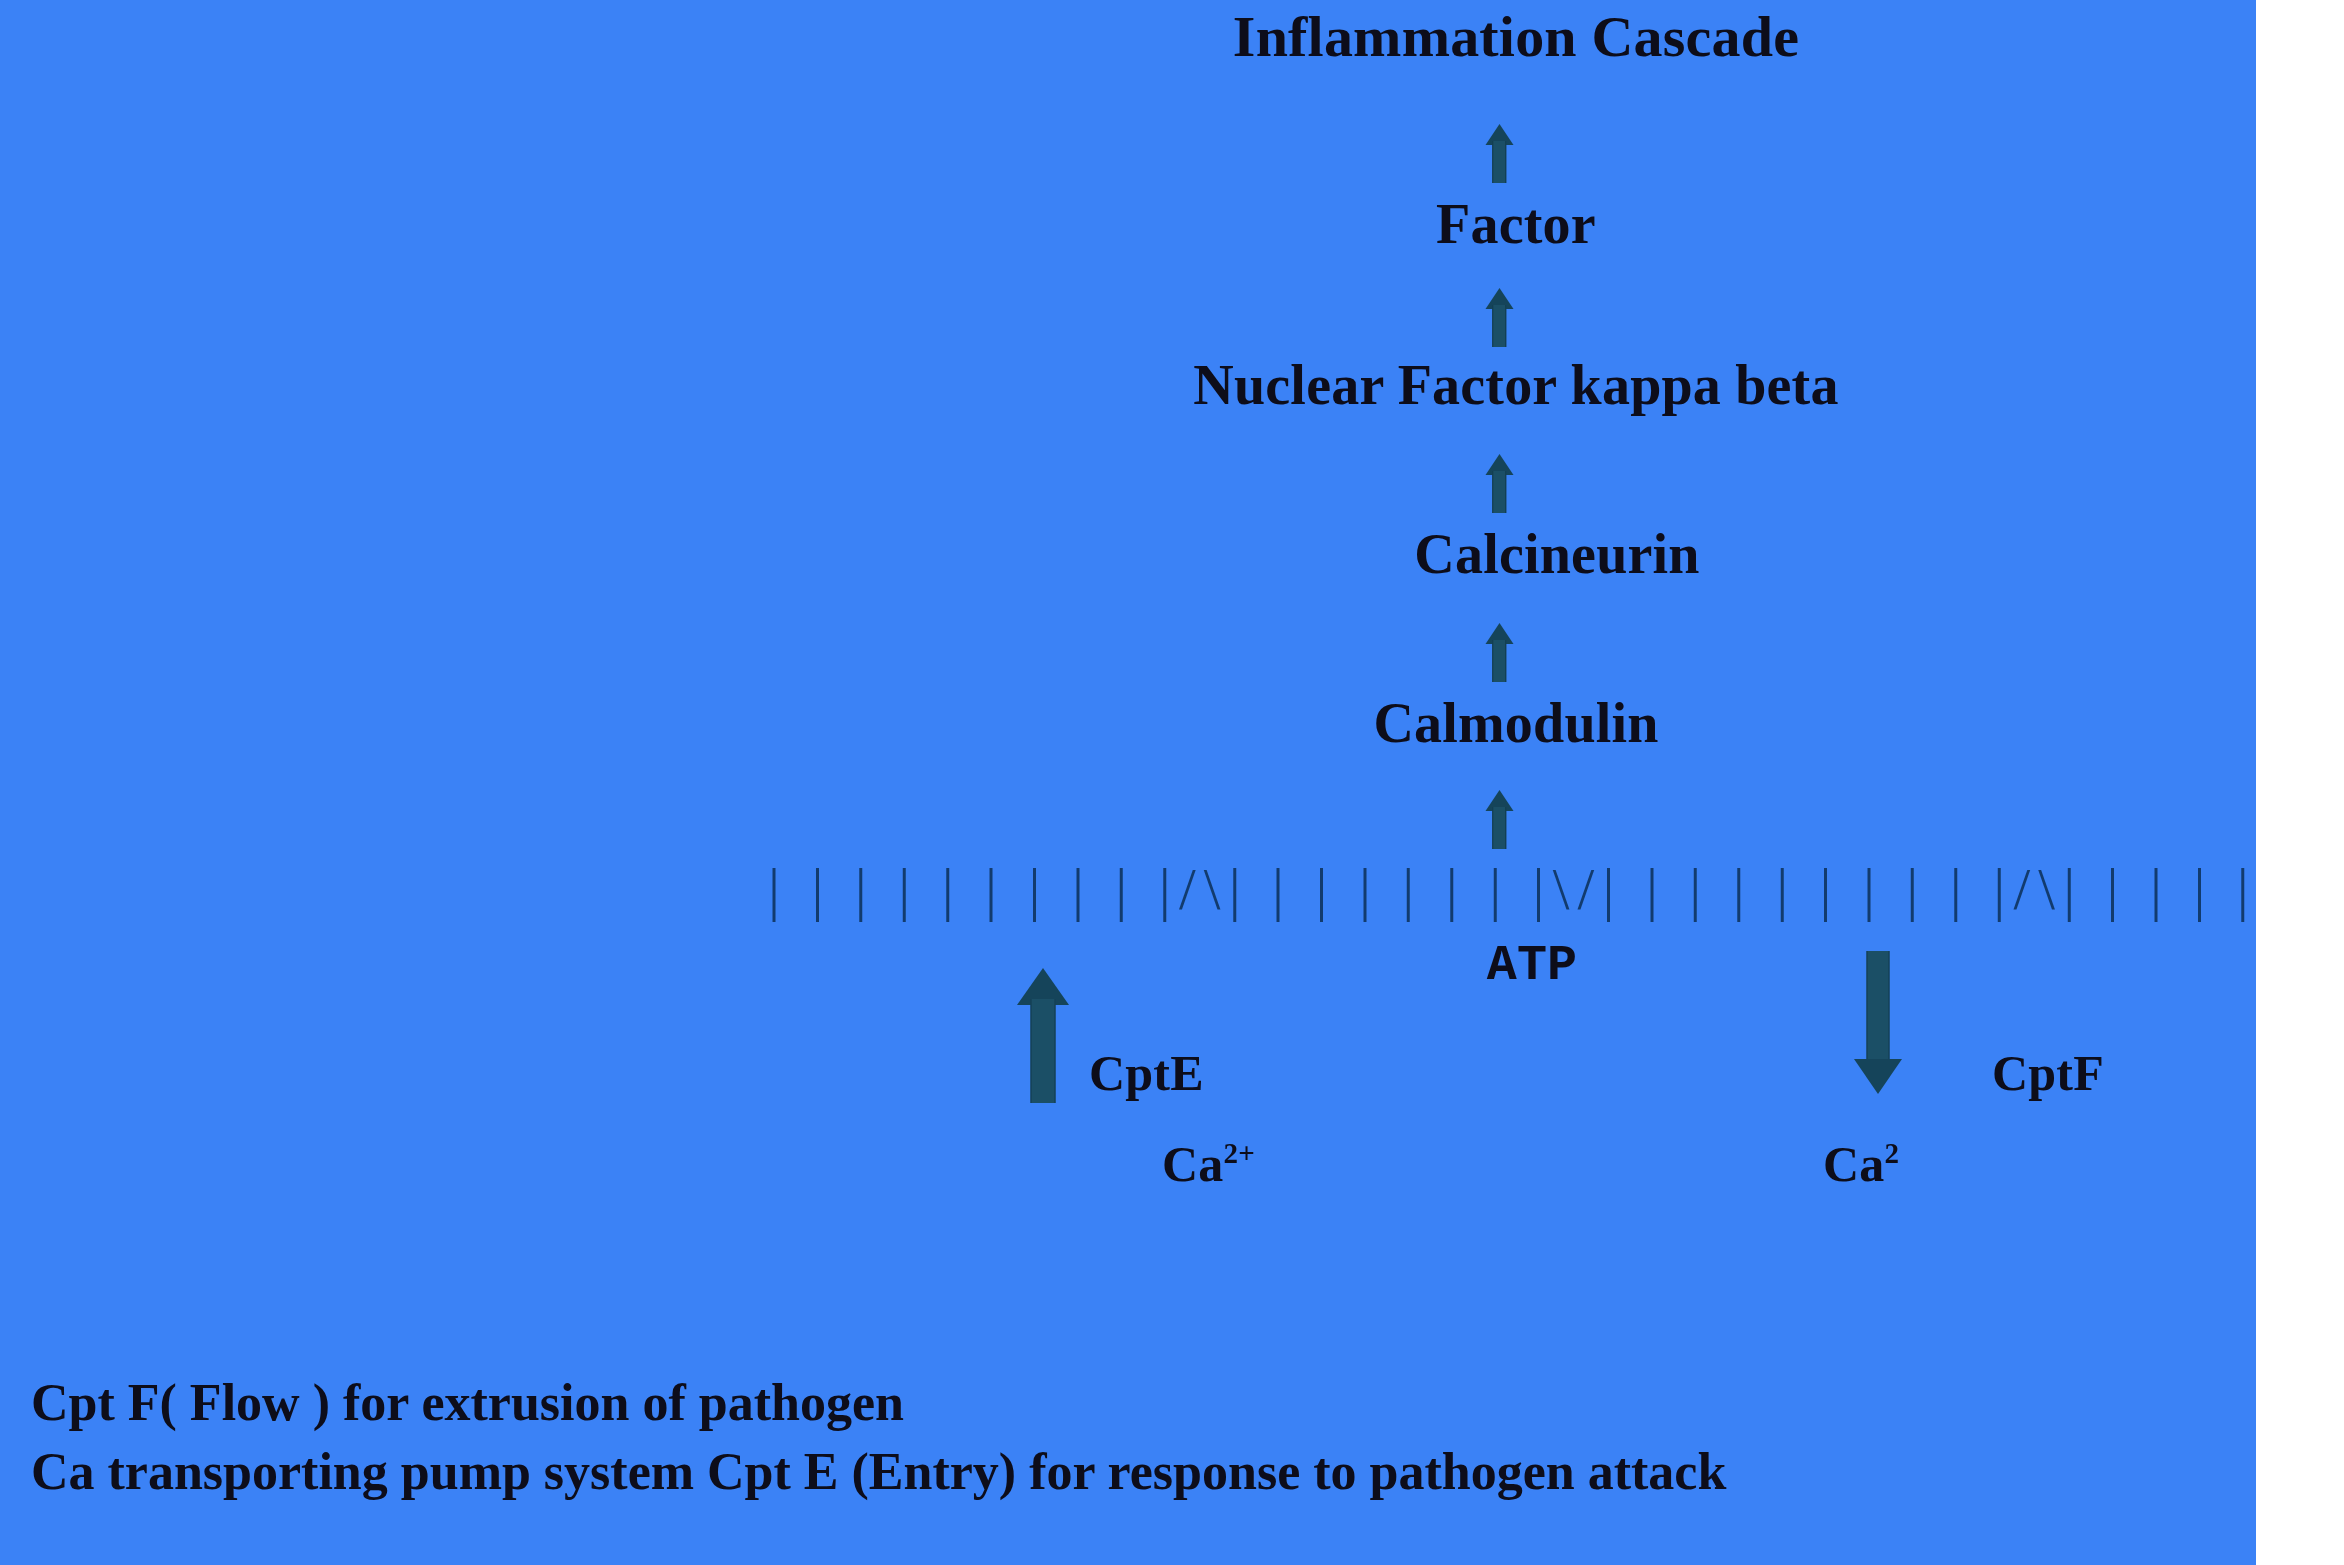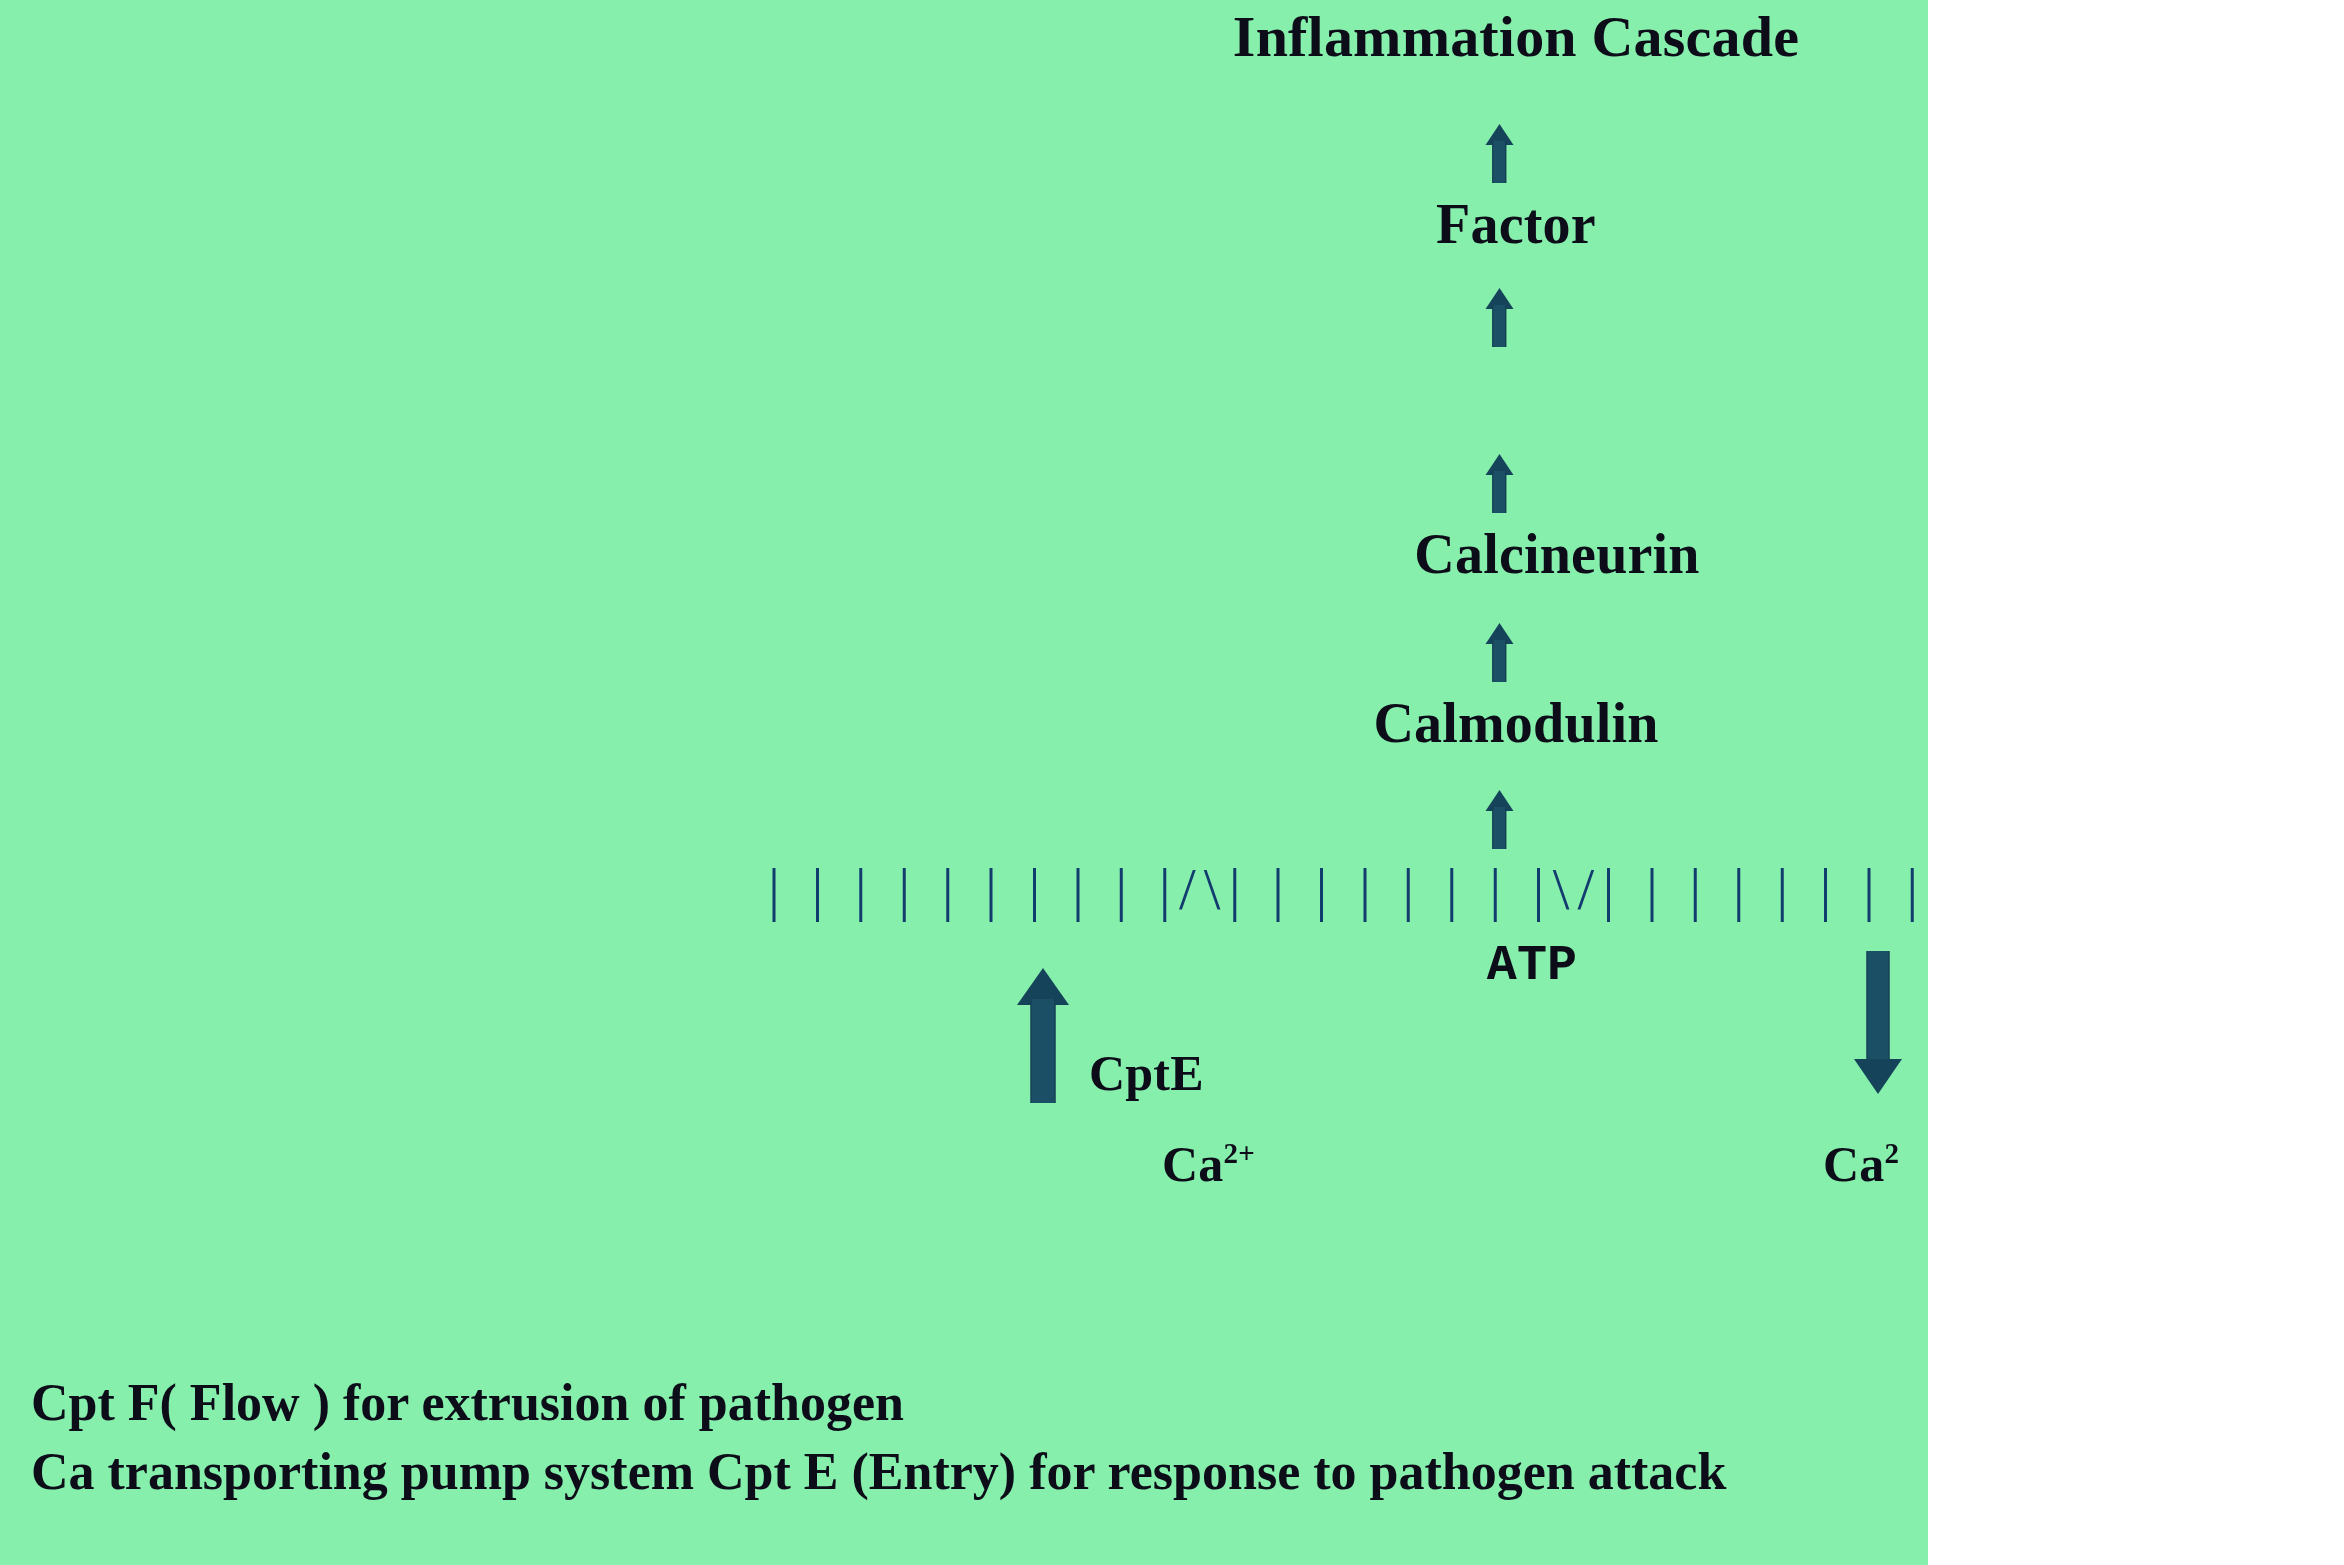--- a/index.html
+++ b/index.html
@@ -3,23 +3,23 @@
 <meta charset="utf-8">
 <title>Inflammation Cascade Diagram</title>
 <style>
   html, body {
     margin: 0;
     padding: 0;
     background: #ffffff;
   }
   #page {
     position: relative;
-    width: 1928px;
+    width: 2256px;
     height: 1565px;
-    background: #86efac;
+    background: #3b82f6;
     overflow: hidden;
     font-family: "Liberation Serif", "DejaVu Serif", serif;
   }
 
   .node {
     position: absolute;
     color: #0d0d1a;
     font-weight: bold;
     white-space: nowrap;
     letter-spacing: 0.2px;
@@ -134,20 +134,21 @@
     <div class="stem" style="top:17.4px; width:14.5px; height:42px;"></div>
   </div>
 
   <div class="node cx t-chain" style="left:1516px; top:196px;">Factor</div>
 
   <div class="arrow-up" style="left:1499px; top:288px; width:29px; height:60px;">
     <div class="head" style="border-left-width:14.5px; border-right-width:14.5px; border-bottom-width:21px;"></div>
     <div class="stem" style="top:17.4px; width:14.5px; height:42px;"></div>
   </div>
 
+  <div class="node cx t-chain" style="left:1516px; top:357px;">Nuclear Factor kappa beta</div>
 
   <div class="arrow-up" style="left:1499px; top:454px; width:29px; height:60px;">
     <div class="head" style="border-left-width:14.5px; border-right-width:14.5px; border-bottom-width:21px;"></div>
     <div class="stem" style="top:17.4px; width:14.5px; height:42px;"></div>
   </div>
 
   <div class="node cx t-chain" style="left:1557px; top:526px;">Calcineurin</div>
 
   <div class="arrow-up" style="left:1499px; top:623px; width:29px; height:60px;">
     <div class="head" style="border-left-width:14.5px; border-right-width:14.5px; border-bottom-width:21px;"></div>

